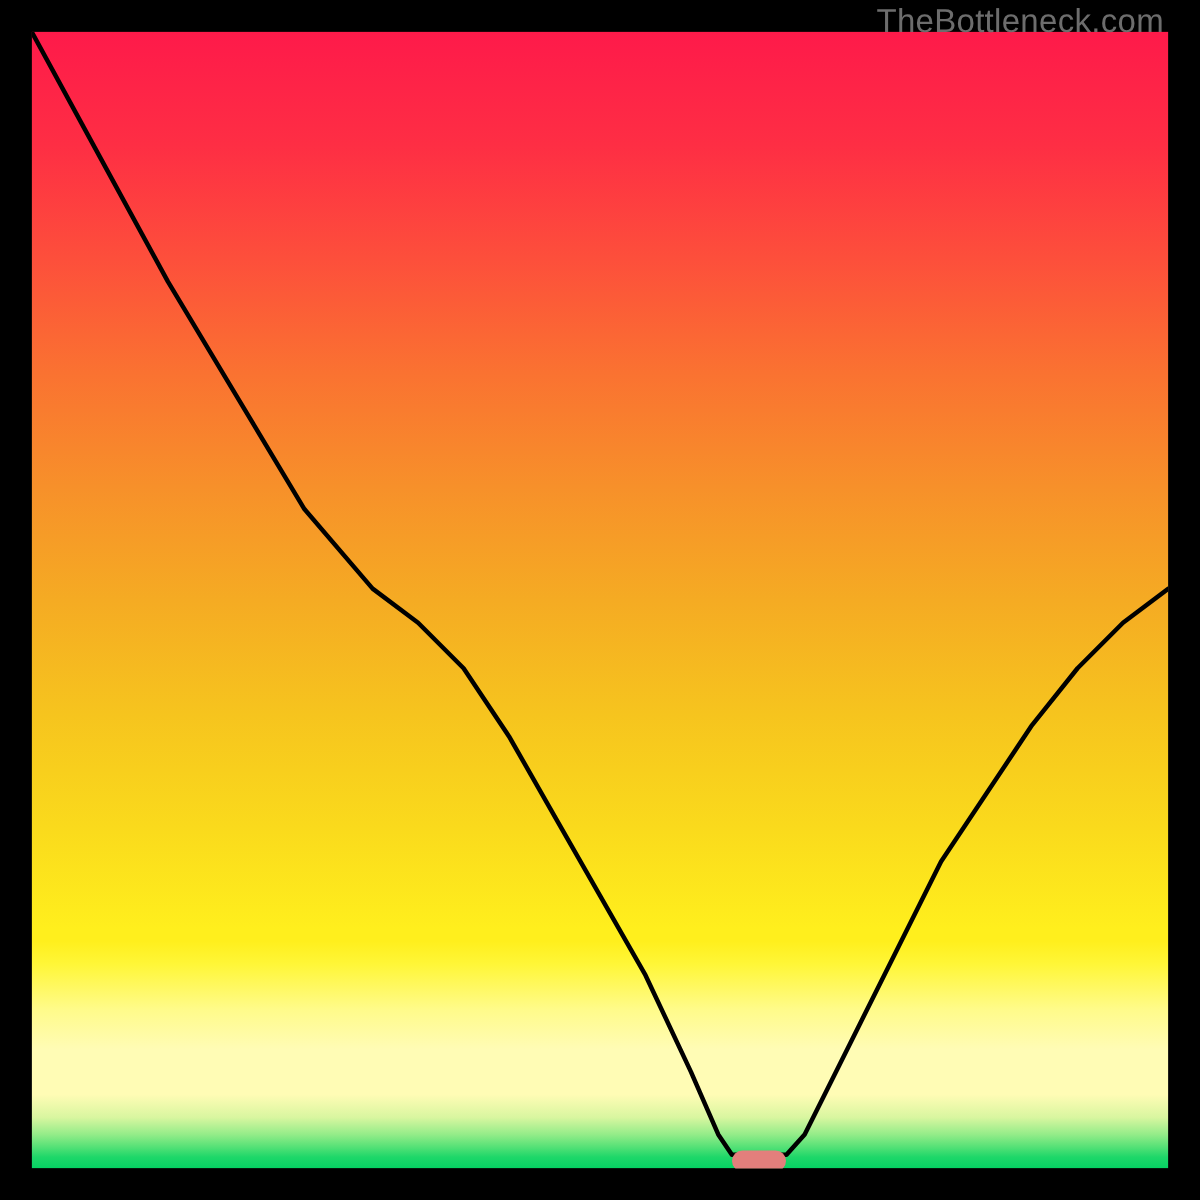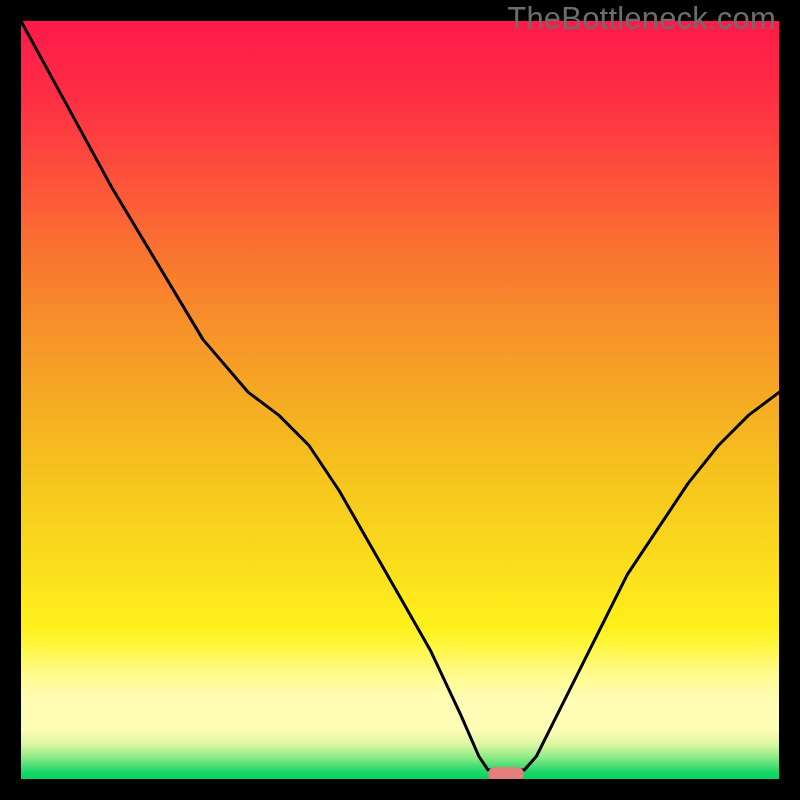--- a/index.html
+++ b/index.html
@@ -36,21 +36,21 @@
     position: absolute;
     left: 0; top: 0;
     width: 100%;
     height: 100%;
   }
   .watermark {
     position: absolute;
     top: 1px;
     right: 24px;
     color: #6d6d6d;
-    font-size: 31px;
+    font-size: 22px;
     font-weight: 500;
     letter-spacing: 0.2px;
   }
   .marker {
     position: absolute;
     width: 36px;
     height: 14px;
     border-radius: 7px;
     background: #e37f7c;
     transform: translate(-50%, -50%);

